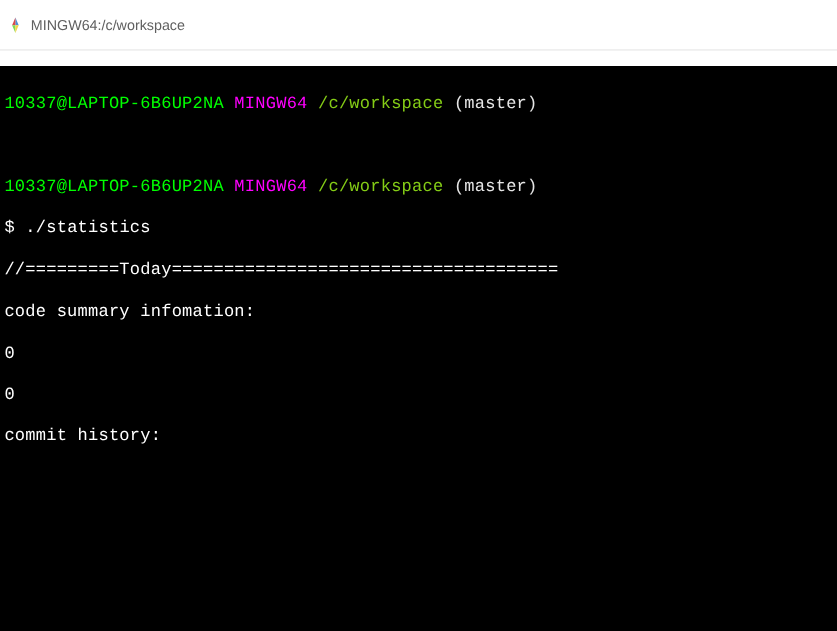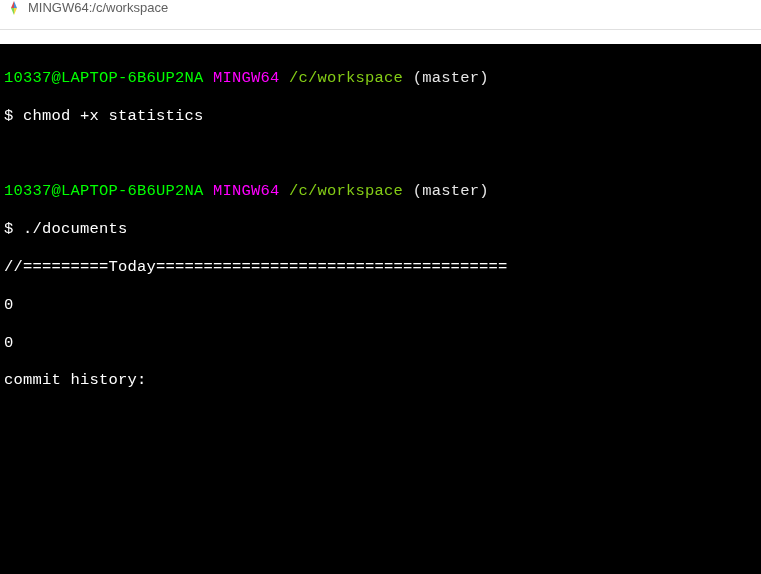--- a/index.html
+++ b/index.html
@@ -8,24 +8,24 @@
       box-sizing: border-box;
     }
     body {
       width: 761px;
       height: 574px;
       background: #f0f0f0;
       font-family: Consolas, 'Courier New', monospace;
       overflow: hidden;
     }
     .title-bar {
-      height: 30px;
+      height: 46px;
       background: #ffffff;
       display: flex;
-      align-items: flex-start;
+      align-items: center;
       padding: 0 6px;
       border-bottom: 1px solid #e0e0e0;
     }
     .title-icon {
       width: 16px;
       height: 16px;
       margin-right: 6px;
       position: relative;
     }
     .title-text {
@@ -66,25 +66,25 @@
       <polygon points="11,8 8,15 8,8" fill="#f5d547"></polygon>
     </svg>
   </span>
   <span class="title-text">MINGW64:/c/workspace</span>
 </div>
 
 <div class="blank-strip"></div>
 
 <div class="terminal">
 <div class="line"><span class="green">10337@LAPTOP-6B6UP2NA</span> <span class="magenta">MINGW64</span> <span class="yellow">/c/workspace</span> <span class="cyan">(master)</span></div>
-<div class="line"><span class="white">$</span> <span class="white">chmod +x statistics</span></div>
 <div class="line"> </div>
 <div class="line"><span class="green">10337@LAPTOP-6B6UP2NA</span> <span class="magenta">MINGW64</span> <span class="yellow">/c/workspace</span> <span class="cyan">(master)</span></div>
-<div class="line"><span class="white">$</span> <span class="white">./documents</span></div>
+<div class="line"><span class="white">$</span> <span class="white">./statistics</span></div>
 <div class="line white">//=========Today=====================================</div>
+<div class="line white">code summary infomation:</div>
 <div class="line white">0</div>
 <div class="line white">0</div>
 <div class="line white">commit history:</div>
 <div class="line"> </div>
 <div class="line"> </div>
 
 
 
 
 

